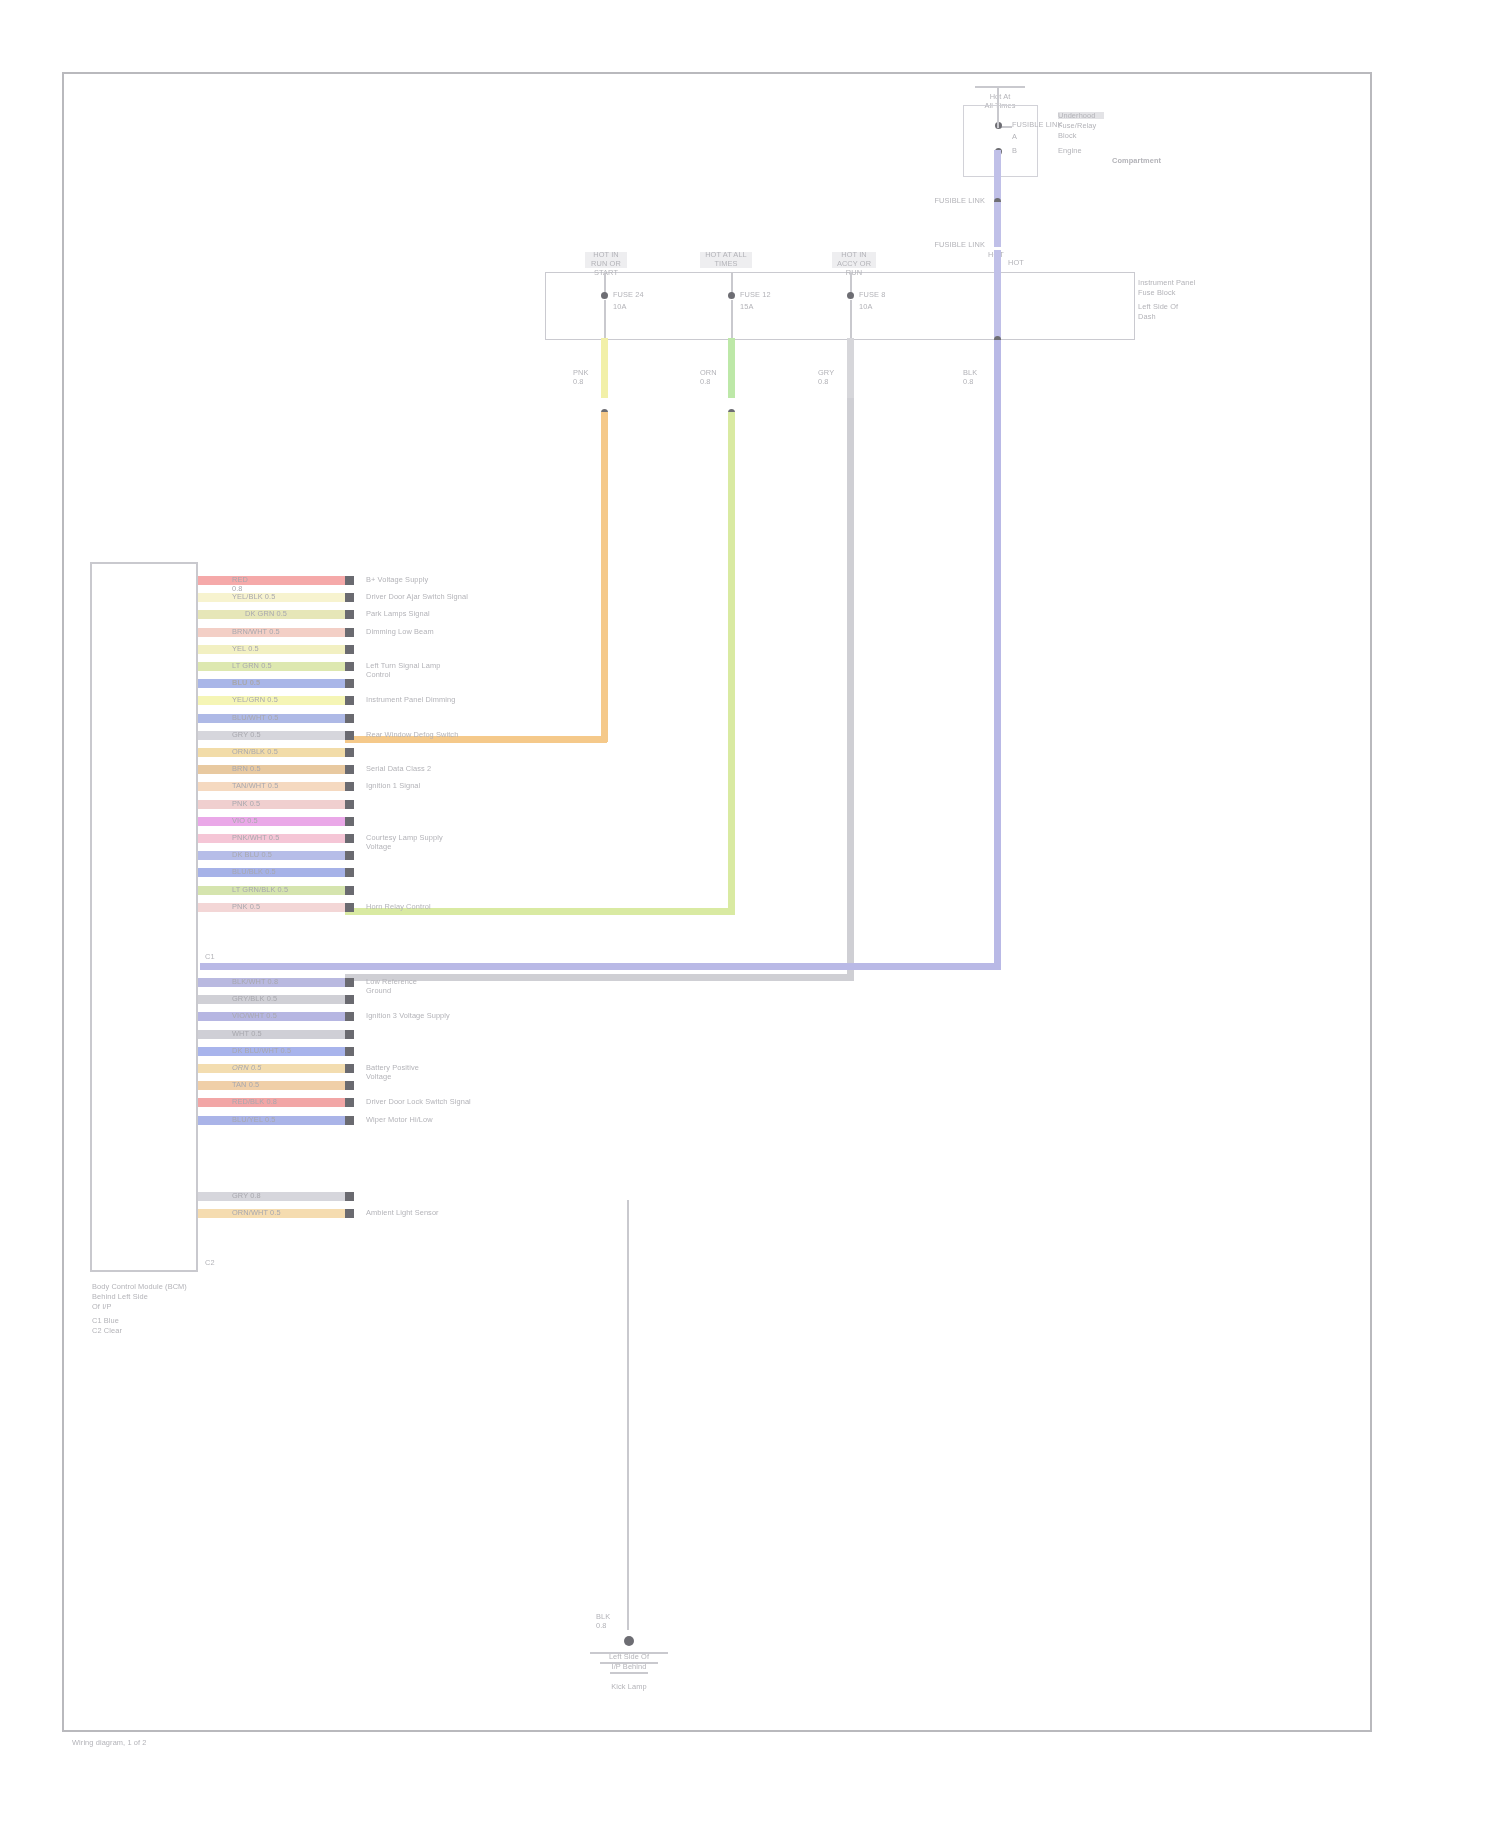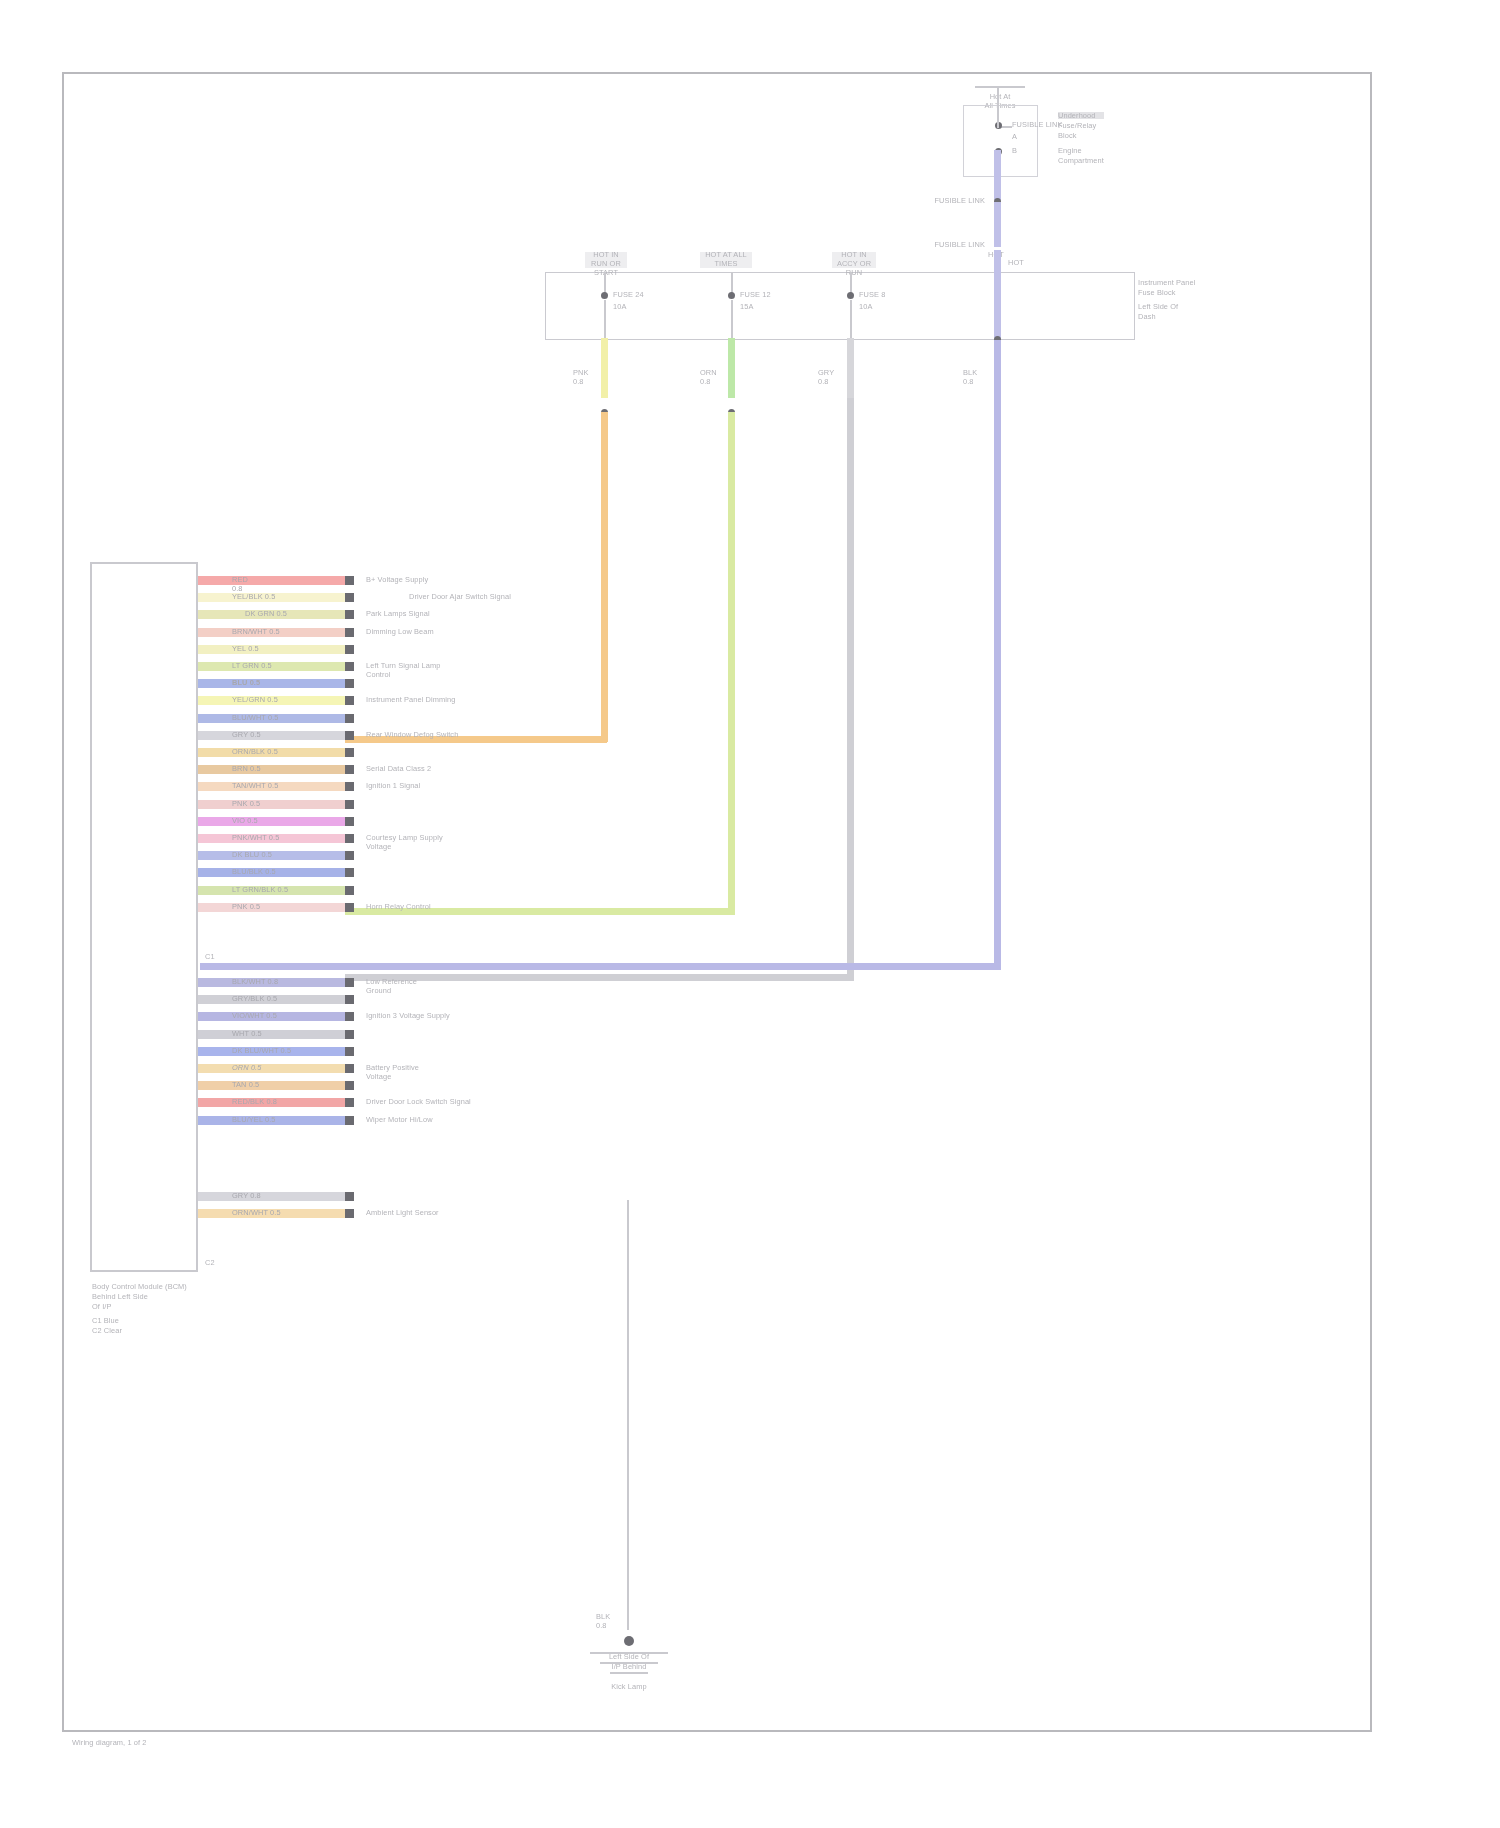--- a/index.html
+++ b/index.html
@@ -31,21 +31,21 @@
     <div class="txt c" style="left:955px;top:92px;width:90px;">Hot At
 All Times</div>
 
     <div class="box" style="left:963px;top:105px;width:75px;height:72px;border-color:#d2d2d8;"></div>
 
     <div class="lbl-blk" style="left:1058px;top:112px;width:46px;height:7px;"></div>
     <div class="txt" style="left:1058px;top:111px;width:110px;">Underhood</div>
     <div class="txt" style="left:1058px;top:121px;width:110px;">Fuse/Relay</div>
     <div class="txt" style="left:1058px;top:131px;width:110px;">Block</div>
     <div class="txt" style="left:1058px;top:146px;width:110px;">Engine</div>
-    <div class="txt" style="left:1058px;top:156px;width:110px;">Compartment</div>
+    <div class="txt" style="left:1112px;top:156px;width:110px;font-weight:bold;">Compartment</div>
 
     <div class="thin" style="left:998px;top:126px;width:14px;height:2px;"></div>
     <div class="dot" style="left:995px;top:122px;"></div>
     <div class="txt" style="left:1012px;top:120px;">FUSIBLE LINK</div>
     <div class="txt" style="left:1012px;top:132px;">A</div>
 
     <div class="dot" style="left:995px;top:148px;"></div>
     <div class="txt" style="left:1012px;top:146px;">B</div>
 
     <div class="thin" style="left:997px;top:88px;width:2px;height:40px;"></div>
@@ -149,21 +149,21 @@
 
     <div id="rows1">
         <div class="wire hw" style="left: 198px; top: 576px; width: 147px; height: 9px; background: rgb(245, 169, 169);"></div>
         <div class="pin" style="left: 345px; top: 576px;"></div>
         <div class="txt" style="left: 232px; top: 575px; width: 90px; color: rgb(168, 168, 174);">RED
 0.8</div>
         <div class="txt" style="left: 366px; top: 575px; width: 260px;">B+ Voltage Supply</div>
         <div class="wire hw" style="left: 198px; top: 593.2px; width: 147px; height: 9px; background: rgb(247, 243, 207);"></div>
         <div class="pin" style="left: 345px; top: 593.2px;"></div>
         <div class="txt" style="left: 232px; top: 592.2px; width: 90px; color: rgb(168, 168, 174);">YEL/BLK 0.5</div>
-        <div class="txt" style="left: 366px; top: 592.2px; width: 260px; margin-left: 43px;">Driver Door Ajar Switch Signal</div>
+        <div class="txt" style="left: 366px; top: 592.2px; width: 260px;">Driver Door Ajar Switch Signal</div>
         <div class="wire hw" style="left: 198px; top: 610.4px; width: 147px; height: 9px; background: rgb(230, 230, 184);"></div>
         <div class="pin" style="left: 345px; top: 610.4px;"></div>
         <div class="txt" style="left: 232px; top: 609.4px; width: 90px; color: rgb(168, 168, 174); margin-left: 13px;">DK GRN 0.5</div>
         <div class="txt" style="left: 366px; top: 609.4px; width: 260px;">Park Lamps Signal</div>
         <div class="wire hw" style="left: 198px; top: 627.6px; width: 147px; height: 9px; background: rgb(243, 207, 198);"></div>
         <div class="pin" style="left: 345px; top: 627.6px;"></div>
         <div class="txt" style="left: 232px; top: 626.6px; width: 90px; color: rgb(168, 168, 174);">BRN/WHT 0.5</div>
         <div class="txt" style="left: 366px; top: 626.6px; width: 260px;">Dimming Low Beam</div>
         <div class="wire hw" style="left: 198px; top: 644.8px; width: 147px; height: 9px; background: rgb(242, 240, 194);"></div>
         <div class="pin" style="left: 345px; top: 644.8px;"></div>

